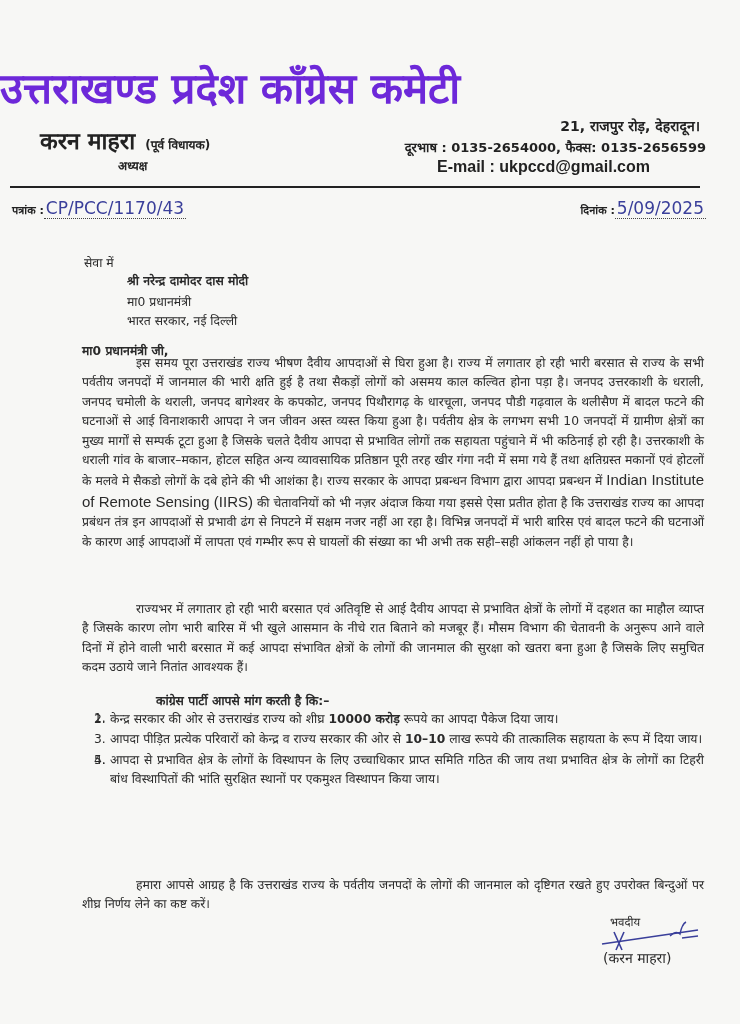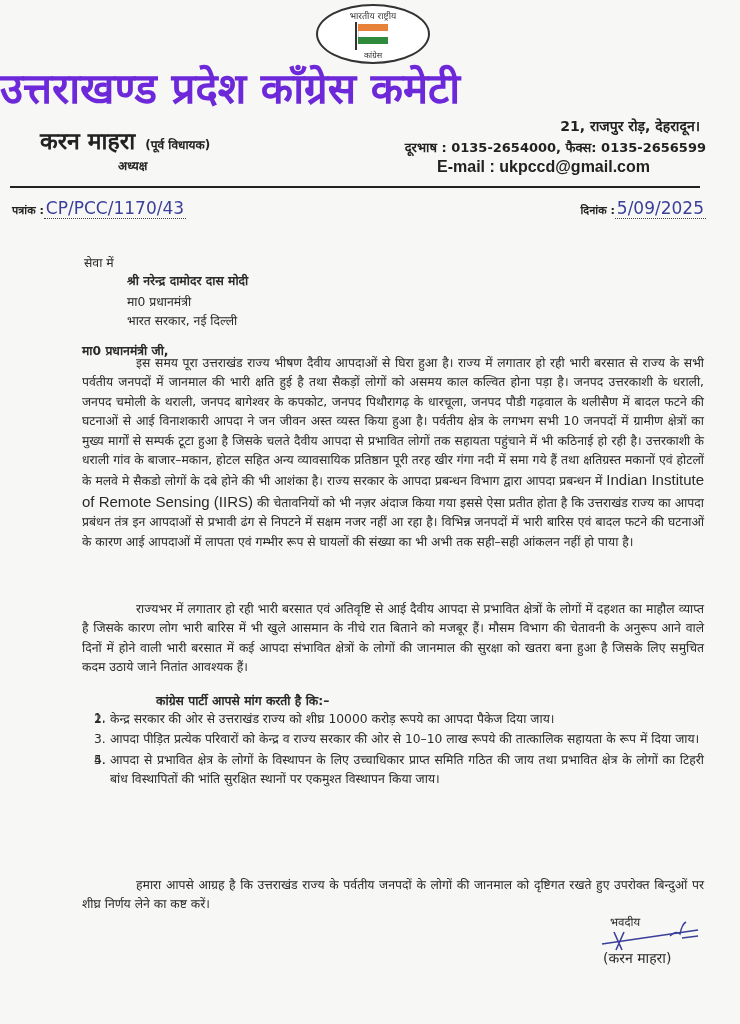--- a/index.html
+++ b/index.html
@@ -88,38 +88,28 @@
     position: absolute; left: 82px; top: 709px; width: 622px; margin: 0; padding: 0;
     list-style: none; line-height: 19.4px;
   }
   ol.demands li { position: relative; padding-left: 28px; text-align: justify; margin-bottom: 1px; }
   ol.demands li .num { position: absolute; left: 12px; top: 0; }
   .p3 { top: 876px; }
 
   .closing { position: absolute; left: 610px; top: 914px; font-size: 11.5px; }
   .signature { position: absolute; left: 600px; top: 918px; width: 100px; height: 40px; }
   .signer { position: absolute; left: 603px; top: 948px; font-size: 14px; }
-  .bold-inline { font-weight: normal; }
+  .bold-inline { font-weight: bold; }
   .latin { font-family: "Liberation Sans", sans-serif; font-size: 15px; }
 </style>
 </head>
 <body>
 
 <div class="page">
 
-  <div class="logo">
-    <div class="arc-top">भारतीय राष्ट्रीय</div>
-    <div class="pole"></div>
-    <div class="flag">
-      <div class="band" style="background:#e8823a"></div>
-      <div class="band" style="background:#ffffff;border-left:1px solid #ddd"></div>
-      <div class="band" style="background:#2f8a3c"></div>
-    </div>
-    <div class="arc-bottom">कांग्रेस</div>
-  </div>
 
   <div class="org-title">उत्तराखण्ड प्रदेश कॉंग्रेस कमेटी</div>
 
   <div class="leader-name">
     <span>करन माहरा</span><span class="leader-sub">(पूर्व विधायक)</span>
   </div>
   <div class="leader-role">अध्यक्ष</div>
 
   <div class="address">21, राजपुर रोड़, देहरादून।</div>
   <div class="phone">दूरभाष : 0135-2654000, फैक्स: 0135-2656599</div>

